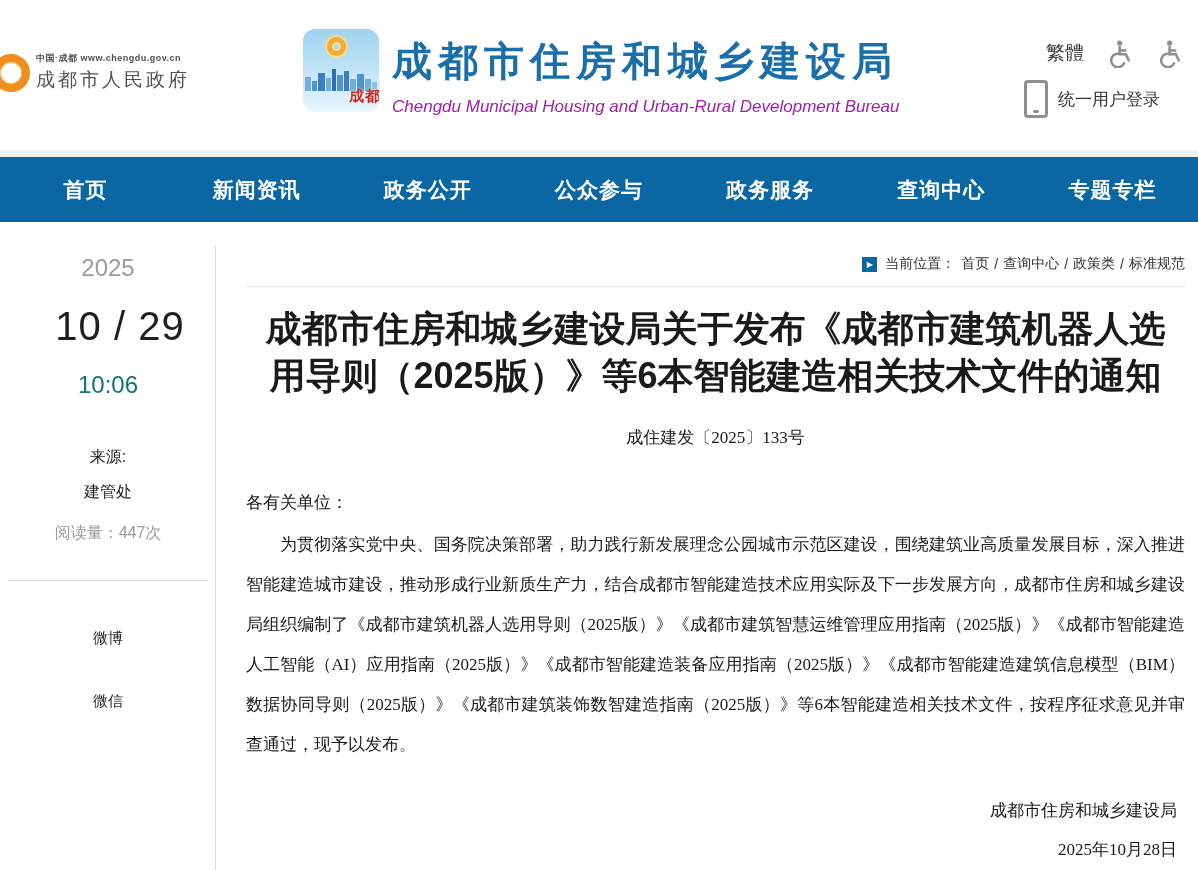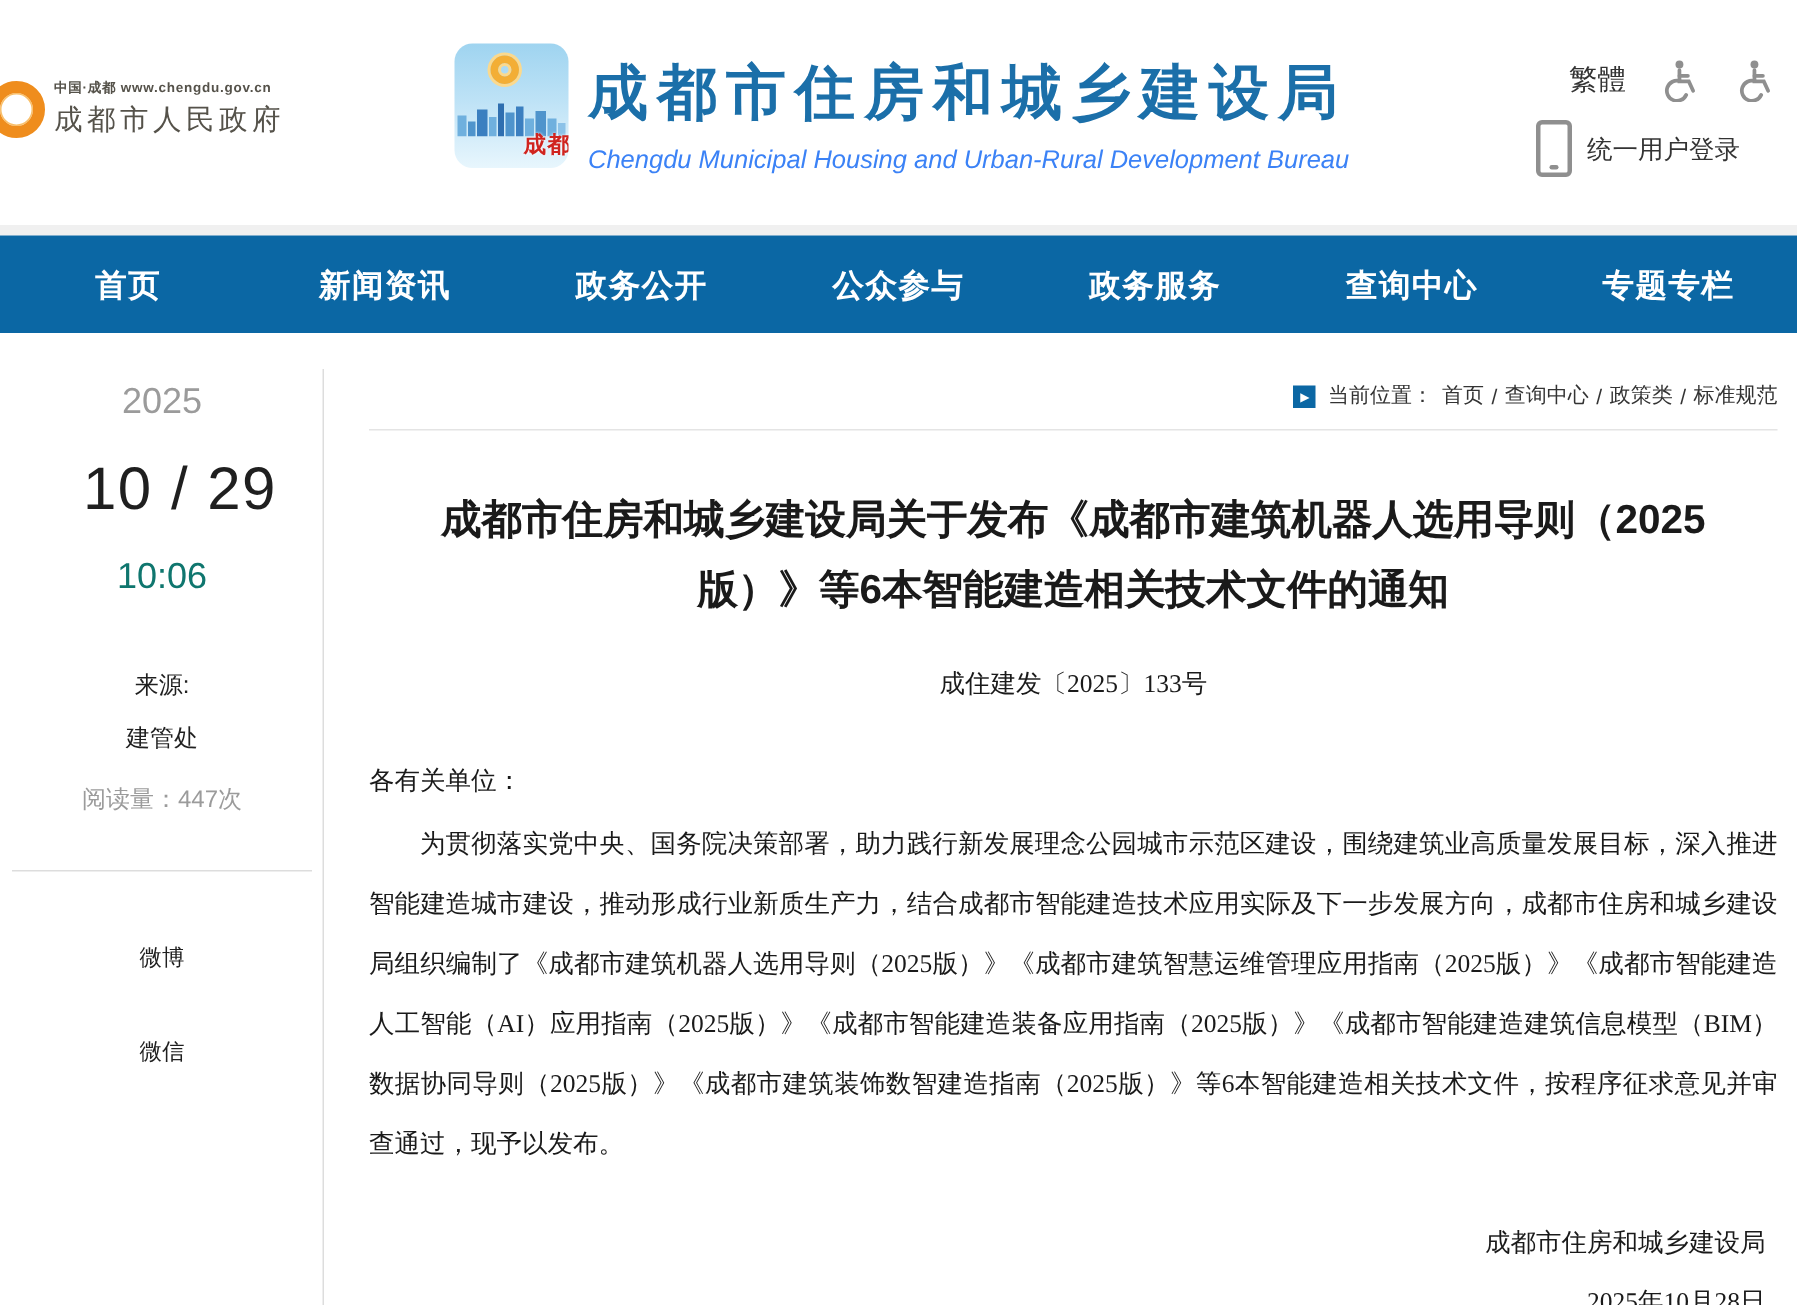--- a/index.html
+++ b/index.html
@@ -26,21 +26,21 @@
              border-radius:50%; border:5px solid #f3ae35;
              box-shadow:0 0 0 2px #fbd98d, inset 0 0 0 2px #fbd98d; }
   .app-skyline { position:absolute; left:0; top:38px; width:76px; height:24px; }
   .app-name { position:absolute; left:0; bottom:6px; width:68px; text-align:center;
               color:#d0241f; font-size:15px; font-weight:bold; letter-spacing:1px;
               text-shadow:0 0 2px #fff;margin-left:44px; }
 
   .site-block { position:absolute; left:392px; top:34px; }
   .site-title { color:#1b6fa9; font-size:40px; font-weight:bold; letter-spacing:6px;
                 white-space:nowrap; }
-  .site-sub { color:#3b82f6; font-size:17px; font-style:italic; margin-top:8px;
+  .site-sub { color:#a21caf; font-size:17px; font-style:italic; margin-top:8px;
               white-space:nowrap; }
 
   .header-right { position:absolute; right:14px; top:38px; width:160px; }
   .hr-row1 { display:flex; align-items:center; justify-content:flex-end; gap:20px; }
   .trad { font-size:19px; color:#333; cursor:pointer; }
   .wheel { width:30px; height:30px; }
   .hr-row2 { display:flex; align-items:center; margin-top:12px; gap:10px; }
   .phone { width:24px; height:38px; border:3px solid #8f8f8f; border-radius:4px; position:relative; }
   .phone::after { content:""; position:absolute; left:50%; bottom:2px; transform:translateX(-50%);
                   width:6px; height:3px; border-radius:2px; background:#8f8f8f; }
@@ -71,22 +71,22 @@
 
   .breadcrumb { display:flex; align-items:center; justify-content:flex-end;
                 margin-top:33px; font-size:14px; color:#333; }
   .bc-icon { width:15px; height:15px; background:#0b67a4; color:#fff; font-size:8px;
              display:flex; align-items:center; justify-content:center; margin-right:8px; }
   .bc-label { margin-right:6px; }
   .bc-link { cursor:pointer; }
   .bc-sep { margin:0 5px; }
   .content-hr { width:100%; height:1px; background:#e4e4e4; margin-top:13px; }
 
-  .article-title { margin:36px auto 0 auto; width:96%; text-align:center;
-                   color:#1a1a1a; font-size:27px; font-weight:bold; line-height:47px; }
+  .article-title { margin:18px auto 0 auto; width:96%; text-align:center;
+                   color:#1a1a1a; font-size:36px; font-weight:bold; line-height:47px; }
   .doc-number { text-align:center; margin-top:27px; color:#1a1a1a; font-size:17px;
                 font-family:"Liberation Serif","DejaVu Serif",serif; }
 
   .body-text { margin-top:34px; color:#1a1a1a; font-size:17px; line-height:40px;
                font-family:"Liberation Serif","DejaVu Serif",serif; text-align:justify; }
   .salutation { }
   .paragraph { text-indent:2em; margin-top:2px; }
 
   .signature { margin-top:26px; text-align:right; padding-right:8px;
                color:#1a1a1a; font-size:17px; line-height:39px;

